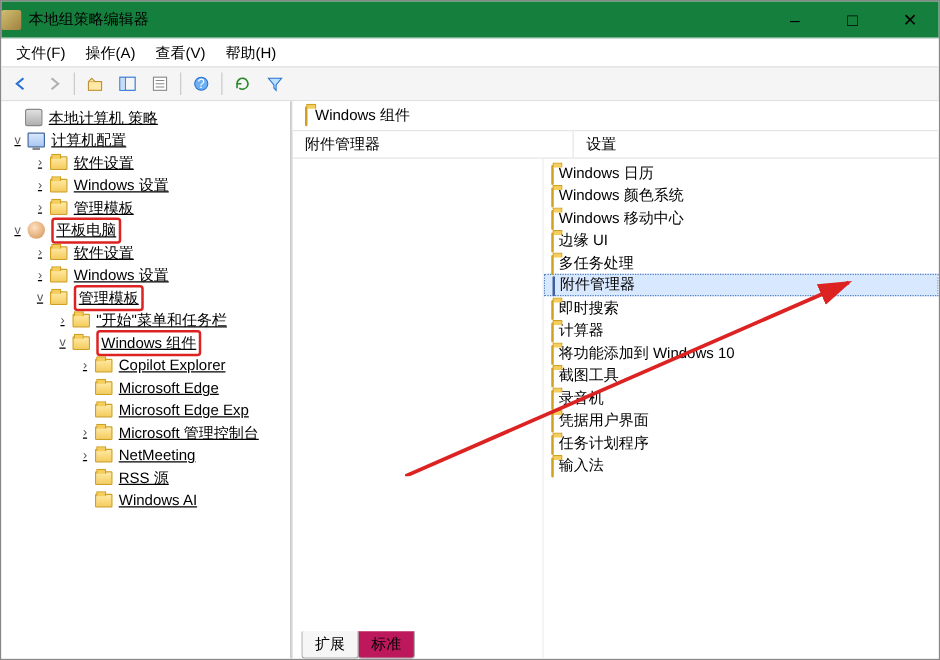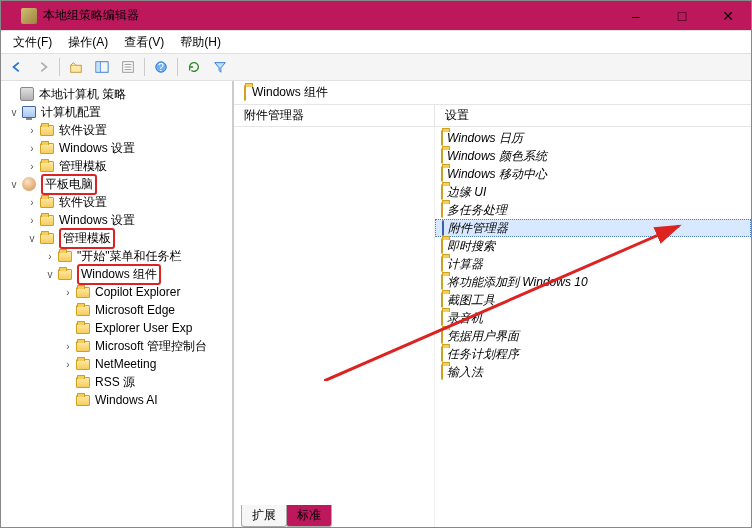--- a/index.html
+++ b/index.html
@@ -1,56 +1,56 @@
 <!DOCTYPE html>
 <html><head>
 <meta charset="utf-8">
 <style>
 * { margin: 0; padding: 0; box-sizing: border-box; font-family: "Segoe UI", Tahoma, sans-serif; font-size: 12px; }
 body { width: 752px; height: 528px; background: #f0f0f0; position: relative; overflow: hidden; border: 1px solid #888; }
 
-.titlebar { height: 30px; display: flex; align-items: center; padding: 0 0 0 20px; background: #be185d; border-bottom: 1px solid #e0e0e0; }
+.titlebar { height: 30px; display: flex; align-items: center; padding: 0 0 0 0; background: #15803d; border-bottom: 1px solid #e0e0e0; }
 .titlebar .app-icon { width: 16px; height: 16px; background: linear-gradient(135deg,#d0c070,#a08040); border-radius: 2px; margin-right: 6px; }
 .titlebar .title { flex: 1; font-size: 12px; }
 .wincontrols { display: flex; }
 .wincontrols .btn { width: 46px; height: 30px; display: flex; align-items: center; justify-content: center; font-size: 14px; }
 
 .menubar { height: 22px; display: flex; align-items: center; padding: 0 4px; background: #fff; }
 .menubar .menu { padding: 2px 8px; }
 
 .toolbar { height: 28px; display: flex; align-items: center; padding: 0 4px; gap: 2px; background: #f5f5f5; border-top: 1px solid #e0e0e0; border-bottom: 1px solid #e0e0e0; }
 .toolbar .tbtn { width: 24px; height: 22px; display: flex; align-items: center; justify-content: center; border: 1px solid transparent; }
 .toolbar .sep { width: 1px; height: 18px; background: #ccc; margin: 0 2px; }
 .toolbar svg { width: 14px; height: 14px; }
 
 .main { display: flex; height: calc(100% - 80px); background: #fff; }
 
-.tree { width: 232px; overflow: auto; border-right: 1px solid #ccc; padding: 4px 0; }
+.tree { width: 232px; overflow: auto; border-right: 1px solid #ccc; padding: 4px 0; text-decoration: underline; }
 .node { display: flex; align-items: center; height: 18px; padding-right: 4px; white-space: nowrap; }
 .node .arrow { width: 14px; text-align: center; font-size: 10px; color: #555; cursor: default; }
 .node .ico { width: 16px; height: 16px; margin-right: 4px; display: inline-flex; align-items: center; justify-content: center; }
 .folder-ico { background: linear-gradient(#ffe9a6,#f5cd5d); border: 1px solid #d0a020; border-radius: 1px; width: 14px; height: 11px; position: relative; }
 .folder-ico::before { content: ""; position: absolute; top: -3px; left: 0; width: 6px; height: 3px; background: #f5cd5d; border: 1px solid #d0a020; border-bottom: none; border-radius: 1px 1px 0 0; }
 .comp-ico { width: 14px; height: 12px; border: 1px solid #4066a0; background: linear-gradient(#d8e8ff,#a8c8f0); border-radius: 1px; position: relative; }
 .comp-ico::after { content:""; position:absolute; left:3px; right:3px; bottom:-3px; height:2px; background:#888; }
 .user-ico { width: 14px; height: 14px; border-radius: 50%; background: radial-gradient(circle at 40% 35%, #ffe0c0, #d09050); position: relative; }
 .control-ico { width: 14px; height: 11px; background: linear-gradient(#c0d8f0,#7090c0); border:1px solid #4060a0; border-radius:1px; }
 .root-ico { width: 14px; height: 14px; background: linear-gradient(#e0e0e0,#b0b0b0); border:1px solid #888; border-radius:2px; }
 .hl { border: 2px solid #d22; border-radius: 3px; padding: 0 2px; }
 
 .right { flex: 1; display: flex; flex-direction: column; position: relative; border-left: 1px solid #ccc; }
 .hdrbar { height: 24px; background: #fff; display: flex; align-items: center; border-bottom: 1px solid #e6e6e6; padding-left: 10px; }
 .hdrbar .ico { margin-right: 6px; }
 .colhdr { height: 22px; display: flex; border-bottom: 1px solid #e6e6e6; }
 .colhdr .c1 { width: 200px; padding-left: 10px; display:flex; align-items:center;}
-.colhdr .c2 { flex:1; padding-left: 10px; display:flex; align-items:center; border-left: 1px solid #e6e6e6;}
+.colhdr .c2 { flex:1; padding-left: 10px; display:flex; align-items:center; border-left: 1px solid #e6e6e6; margin-left: 24px;}
 .body2 { flex:1; display:flex; overflow: hidden; }
 .body2 .c1 { width: 200px; padding: 4px 10px; }
 .body2 .c2 { flex:1; padding: 2px 0; overflow:auto; border-left:1px solid #f0f0f0; }
-.item { display:flex; align-items:center; height: 18px; padding: 0 6px; font-style: italic; }
+.item { display:flex; align-items:flex-end; height: 18px; padding: 0 6px; }
 .item.sel { background: #d8e8ff; border:1px dotted #5080c0; }
 .item .ico { margin-right: 4px; }
 
 .tabs { position:absolute; left: 240px; bottom: 0; display:flex; height: 24px; align-items:flex-end; }
 .tab { border:1px solid #aaa; border-top:none; padding:2px 10px; background:#f6f6f6; font-size:12px; margin-right:-1px; border-radius:0 0 3px 3px; }
 .tab.active { background:#be185d; }
 
 .red-arrow { position:absolute; pointer-events:none; }
 </style>
 </head>
@@ -220,21 +220,21 @@
         <span class="ico">
           <span class="folder-ico"></span>
         </span>
         <span>Microsoft Edge</span>
       </div>
     <div class="node" style="padding-left:60px">
         <span class="arrow"></span>
         <span class="ico">
           <span class="folder-ico"></span>
         </span>
-        <span>Explorer User Exp</span>
+        <span>Microsoft Edge Exp</span>
       </div>
     <div class="node" style="padding-left:60px">
         <span class="arrow">›</span>
         <span class="ico">
           <span class="folder-ico"></span>
         </span>
         <span>Microsoft 管理控制台</span>
       </div>
     <div class="node" style="padding-left:60px">
         <span class="arrow">›</span>

